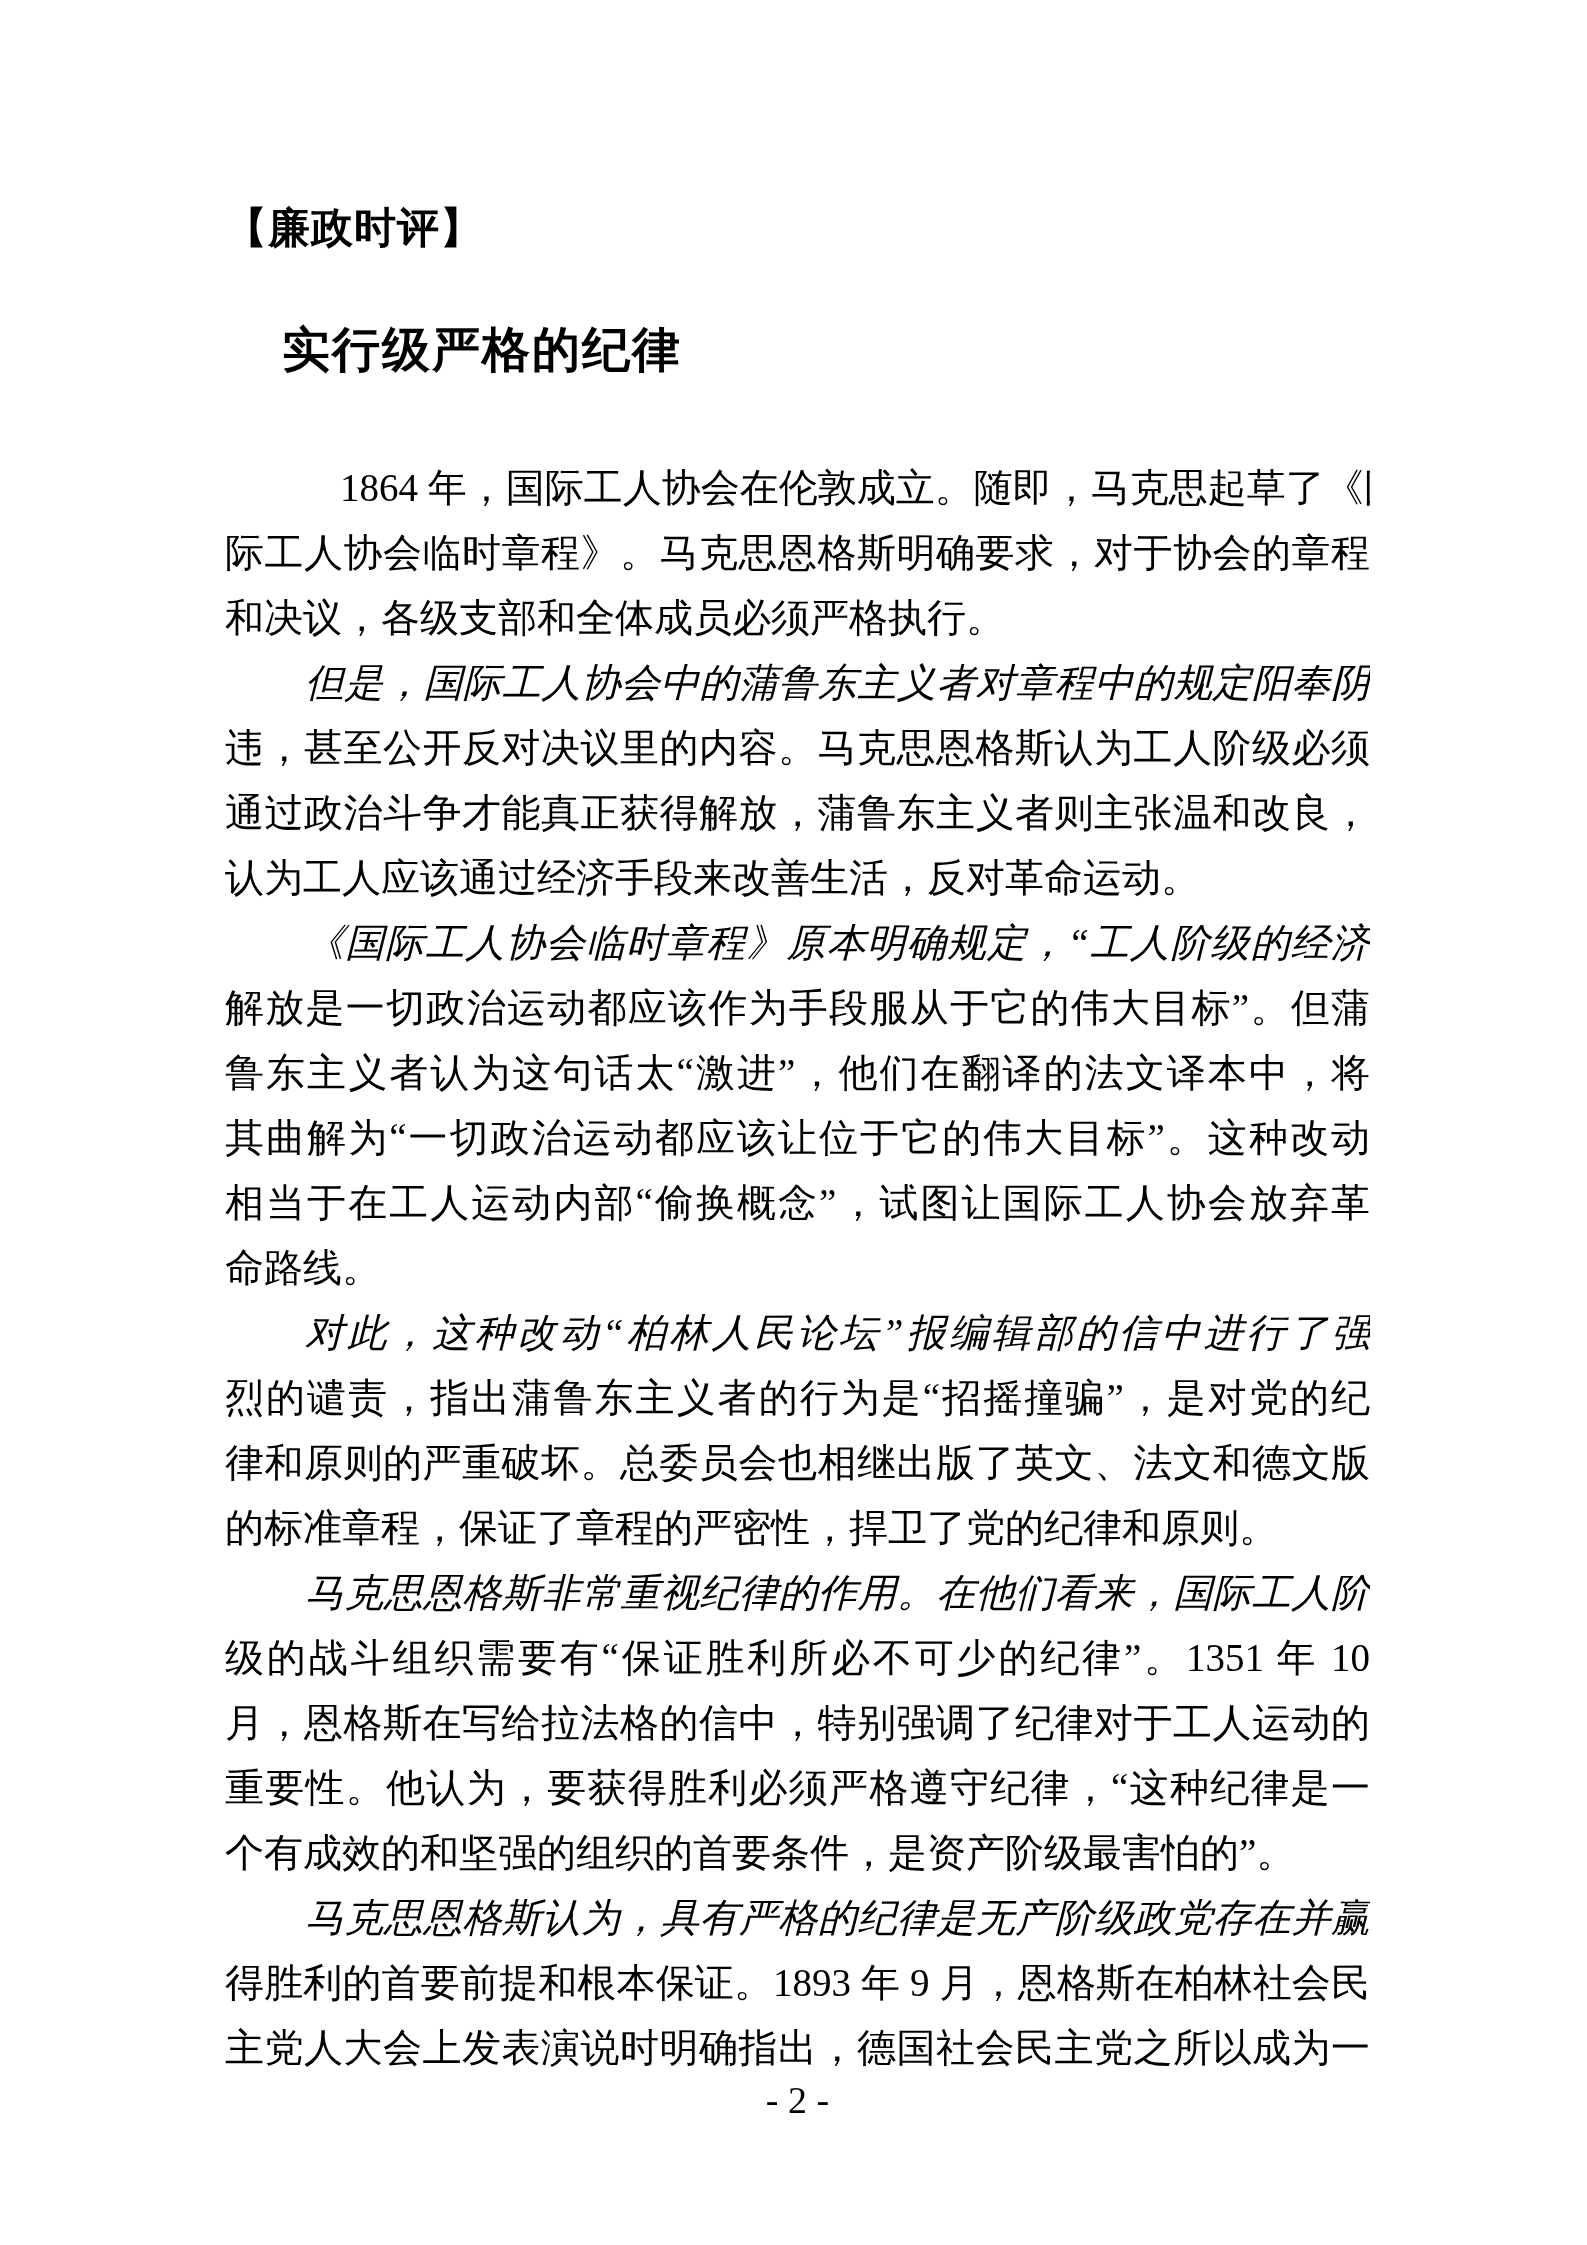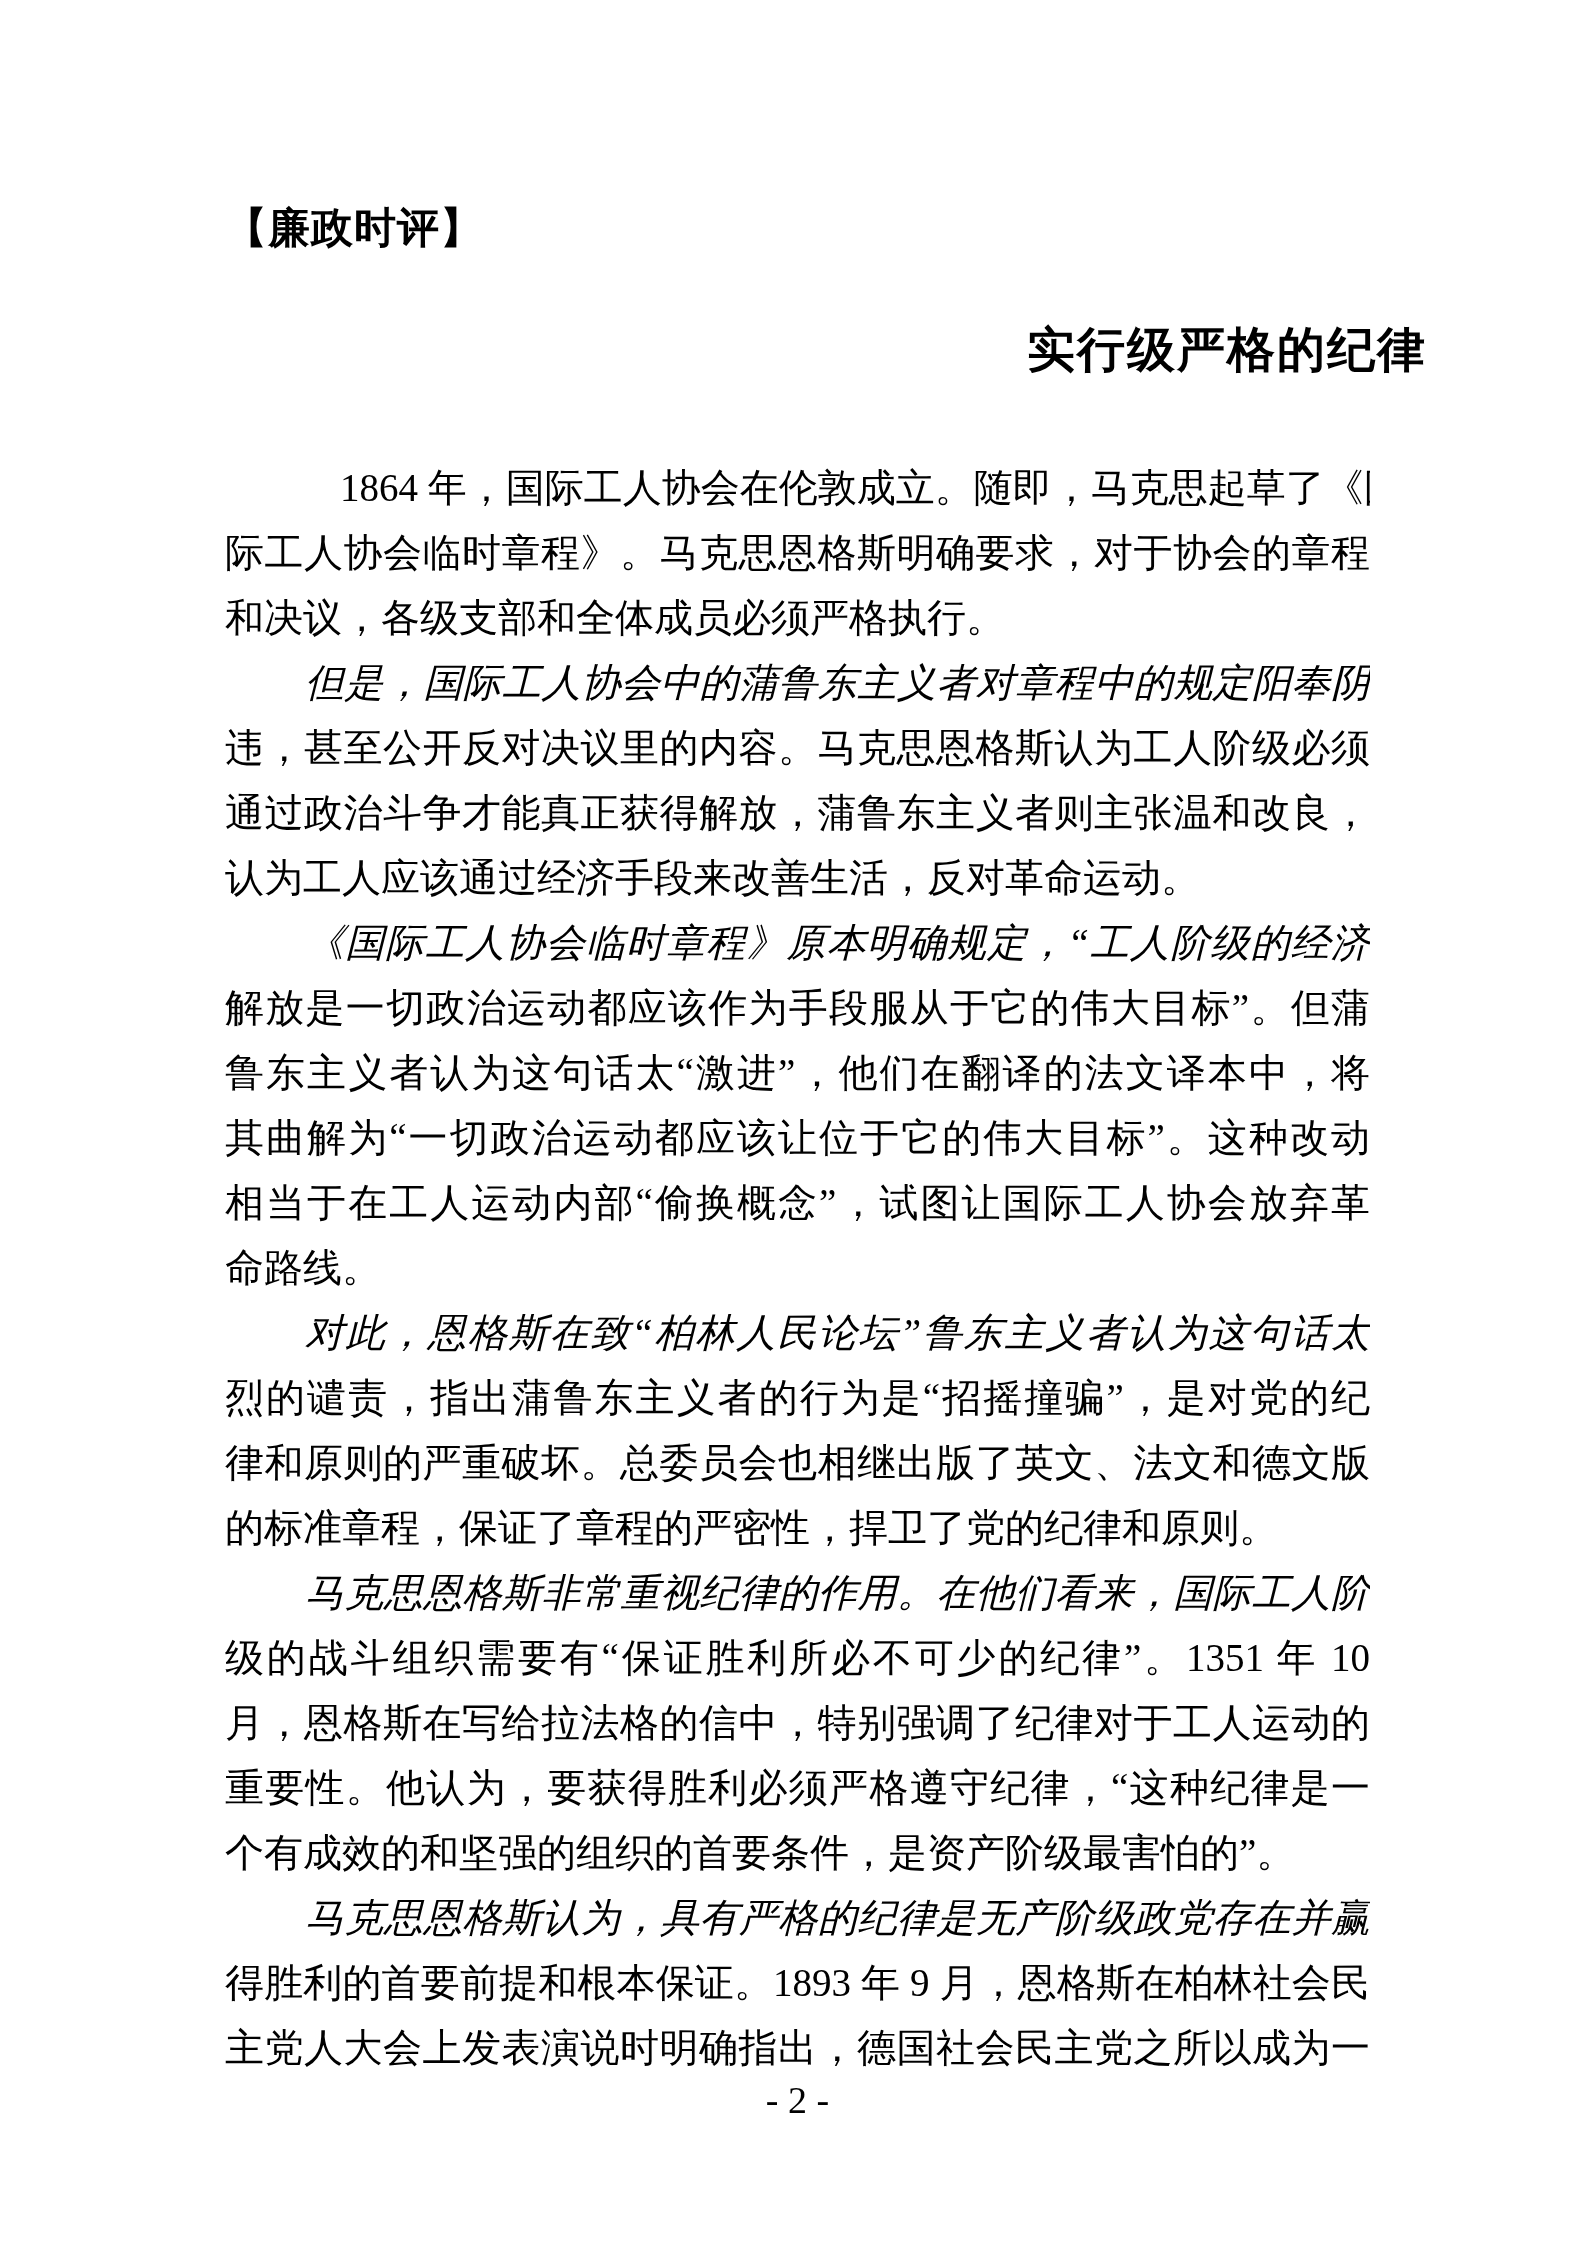--- a/index.html
+++ b/index.html
@@ -23,21 +23,21 @@
     font-size: 42px;
     line-height: 50px;
     font-weight: bold;
     letter-spacing: 1px;
   }
   .doc-title {
     position: absolute;
     left: 282px;
     top: 320px;
     width: 1145px;
-    text-align: right;
+    text-align: left;
     font-size: 48px;
     line-height: 60px;
     font-weight: bold;
     letter-spacing: 2px;
   }
   .body-text {
     position: absolute;
     left: 225px;
     top: 455px;
     width: 1145px;
@@ -87,21 +87,21 @@
     <div class="line">通过政治斗争才能真正获得解放，蒲鲁东主义者则主张温和改良，</div>
     <div class="line last">认为工人应该通过经济手段来改善生活，反对革命运动。</div>
 
     <div class="line i2">《国际工人协会临时章程》原本明确规定，“工人阶级的经济</div>
     <div class="line">解放是一切政治运动都应该作为手段服从于它的伟大目标”。但蒲</div>
     <div class="line">鲁东主义者认为这句话太“激进”，他们在翻译的法文译本中，将</div>
     <div class="line">其曲解为“一切政治运动都应该让位于它的伟大目标”。这种改动</div>
     <div class="line">相当于在工人运动内部“偷换概念”，试图让国际工人协会放弃革</div>
     <div class="line last">命路线。</div>
 
-    <div class="line i2">对此，恩格斯在致“柏林人民论坛”鲁东主义者认为这句话太</div>
+    <div class="line i2">对此，这种改动“柏林人民论坛”报编辑部的信中进行了强</div>
     <div class="line">烈的谴责，指出蒲鲁东主义者的行为是“招摇撞骗”，是对党的纪</div>
     <div class="line">律和原则的严重破坏。总委员会也相继出版了英文、法文和德文版</div>
     <div class="line last">的标准章程，保证了章程的严密性，捍卫了党的纪律和原则。</div>
 
     <div class="line i2">马克思恩格斯非常重视纪律的作用。在他们看来，国际工人阶</div>
     <div class="line">级的战斗组织需要有“保证胜利所必不可少的纪律”。1351 年 10</div>
     <div class="line">月，恩格斯在写给拉法格的信中，特别强调了纪律对于工人运动的</div>
     <div class="line">重要性。他认为，要获得胜利必须严格遵守纪律，“这种纪律是一</div>
     <div class="line last">个有成效的和坚强的组织的首要条件，是资产阶级最害怕的”。</div>
 

